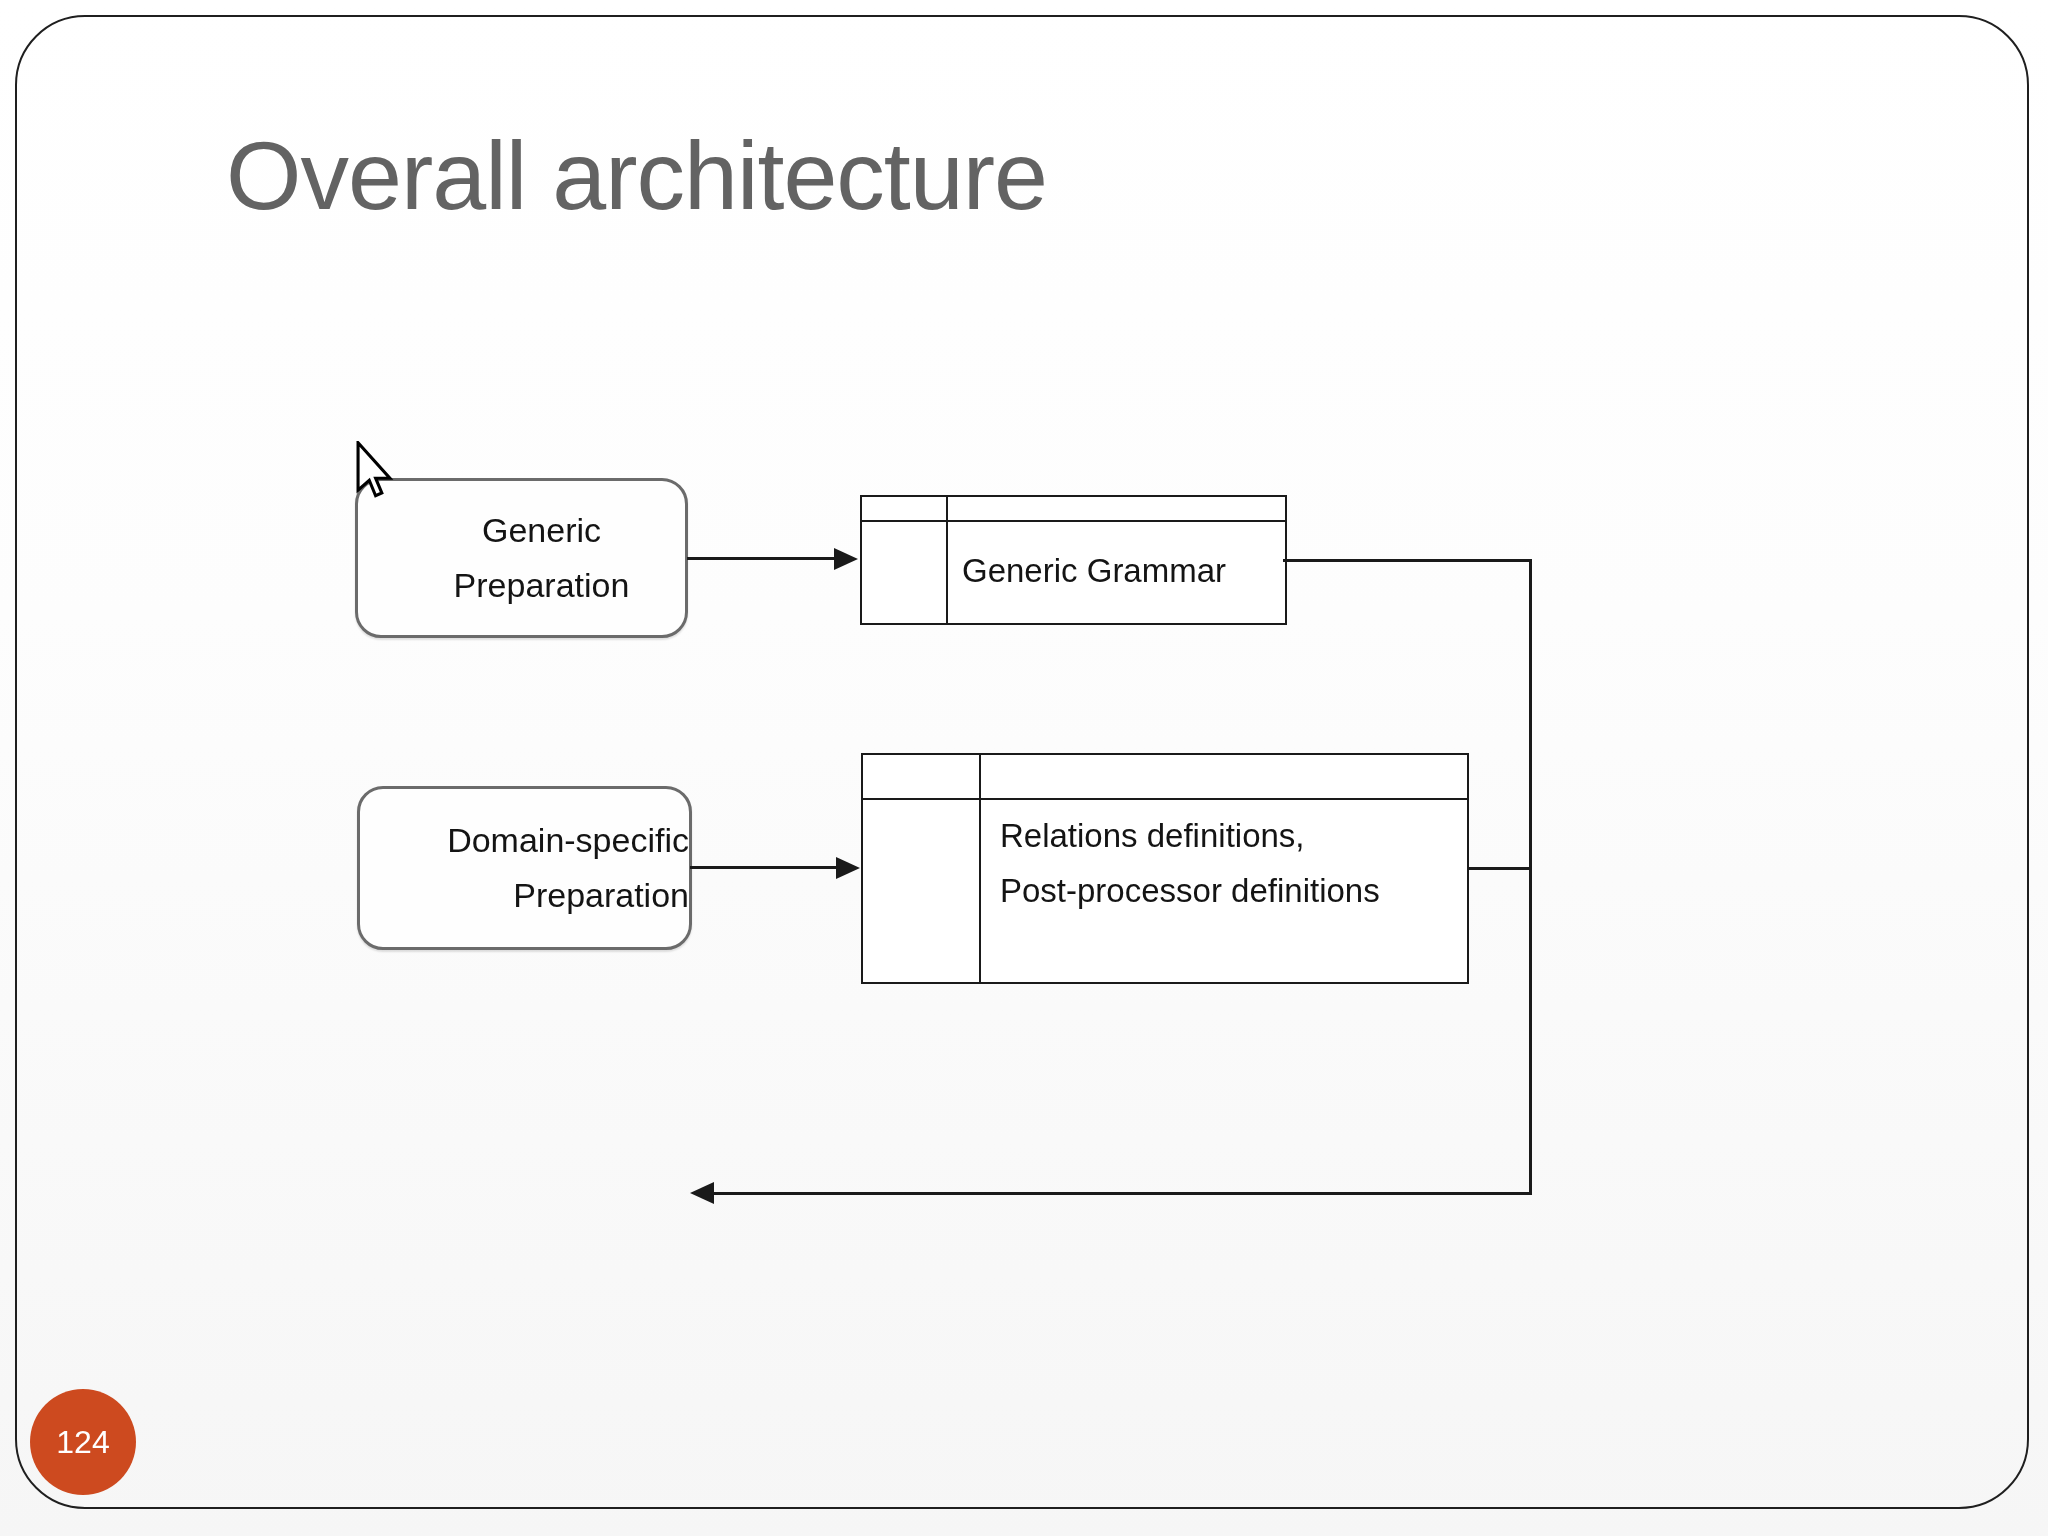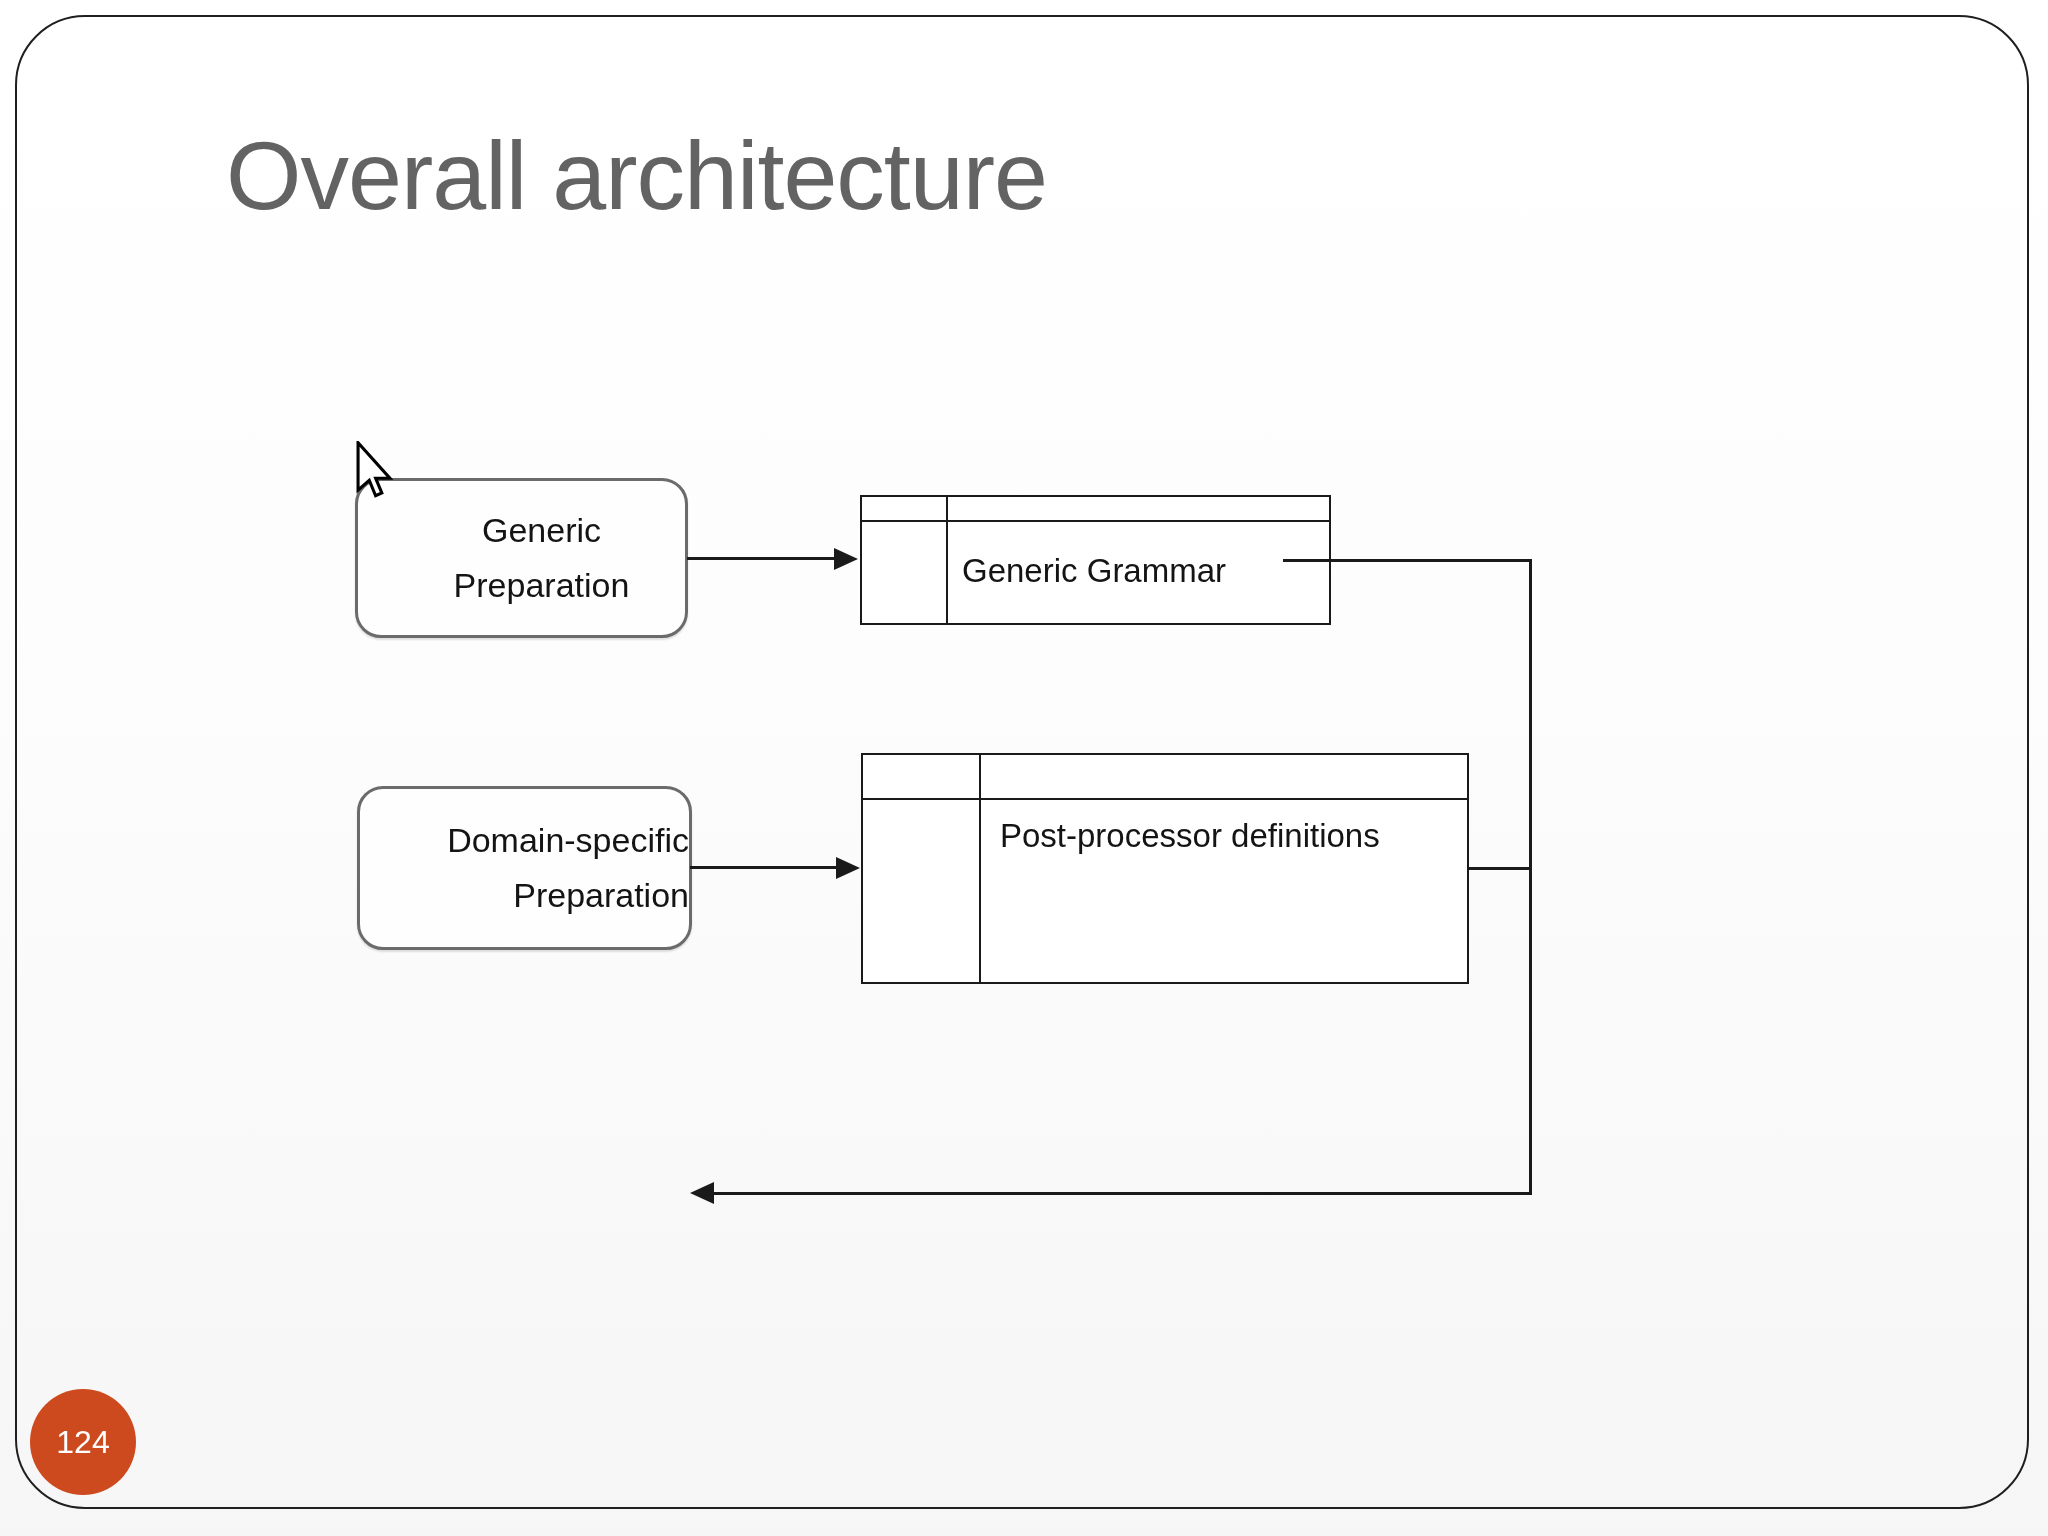--- a/index.html
+++ b/index.html
@@ -52,21 +52,21 @@
   #box-generic  { left: 355px; top: 478px; width: 333px; height: 160px; }
   #box-domain   { left: 357px; top: 786px; width: 335px; height: 164px; align-items: flex-end; }
   #box-info     { left: 358px; top: 1113px; width: 332px; height: 160px; }
   
   .dstore {
     position: absolute;
     box-sizing: border-box;
     background: #ffffff;
     border: 2px solid #1a1a1a;
   }
-  #table-grammar { left: 860px; top: 495px; width: 471px; height: 130px; text-align: right; }
+  #table-grammar { left: 860px; top: 495px; width: 427px; height: 130px; text-align: right; }
   #table-domain  { left: 861px; top: 753px; width: 608px; height: 231px; }
   .dstore .vdiv, .dstore .hdiv { position: absolute; background: #1a1a1a; }
   .dstore .vdiv { top: 0; bottom: 0; width: 2px; }
   .dstore .hdiv { left: 0; right: 0; height: 2px; }
   #table-grammar .vdiv { left: 84px; }
   #table-grammar .hdiv { top: 23px; }
   #table-domain  .vdiv { left: 116px; }
   #table-domain  .hdiv { top: 43px; }
   .dstore .cell-text {
     position: absolute;
@@ -137,20 +137,21 @@
   <div class="dstore" id="table-grammar">
     <div class="vdiv"></div>
     <div class="hdiv"></div>
     <div class="cell-text">Generic Grammar</div>
   </div>
 
   <div class="dstore" id="table-domain">
     <div class="vdiv"></div>
     <div class="hdiv"></div>
     <div class="cell-text">
+      <div>Relations definitions,</div>
       <div>Post-processor definitions</div>
     </div>
   </div>
 
   <div class="line" style="left:687px; top:557px; width:151px; height:3px;"></div>
   <div class="arrowhead right" style="left:834px; top:548px;"></div>
 
   <div class="line" style="left:690px; top:866px; width:148px; height:3px;"></div>
   <div class="arrowhead right" style="left:836px; top:857px;"></div>
 

